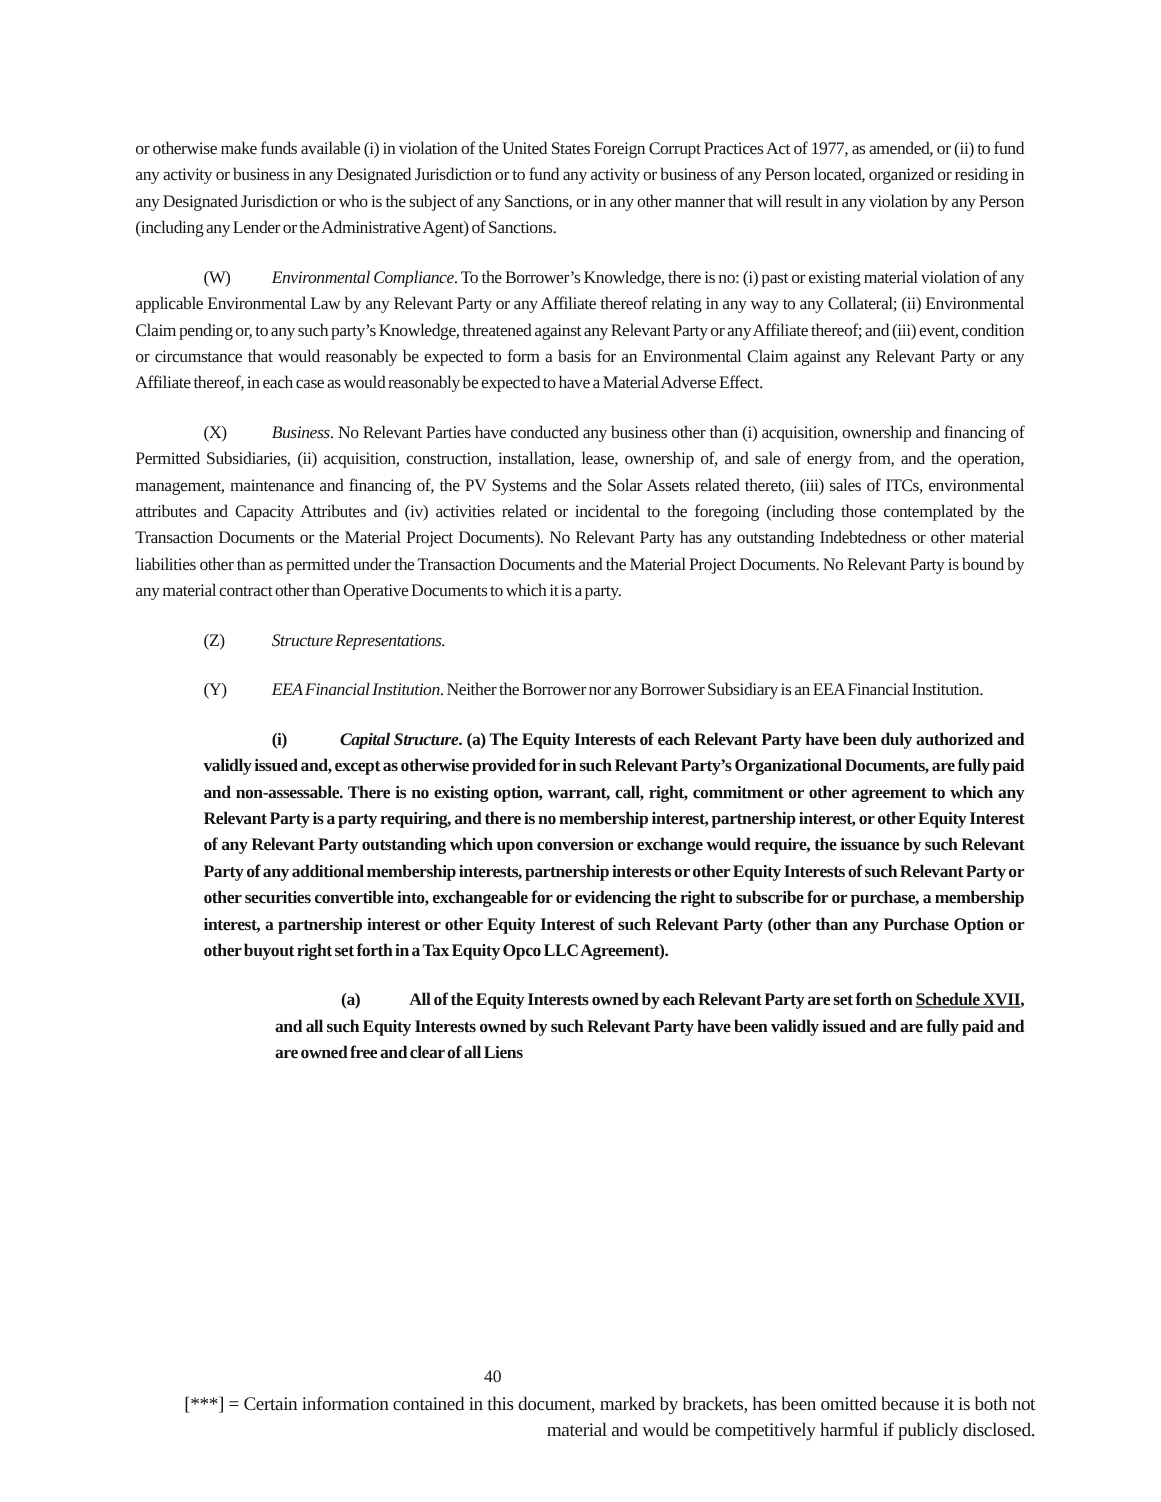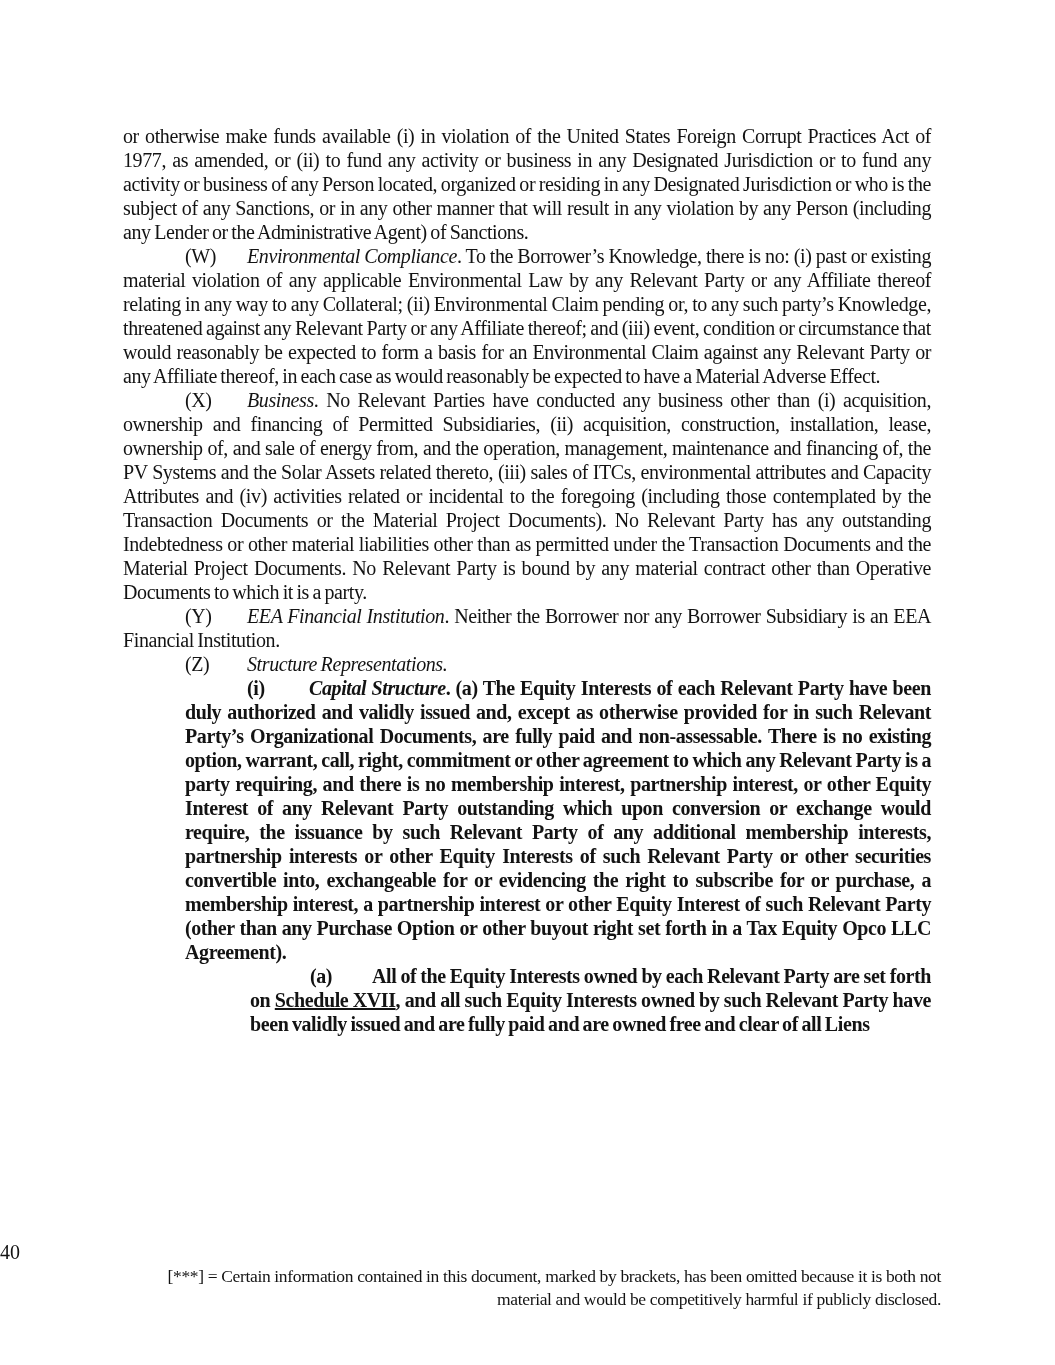--- a/index.html
+++ b/index.html
@@ -13,43 +13,44 @@
     color: #131313;
     overflow: hidden;
   }
   .content {
     position: absolute;
     left: 123px;
     top: 124px;
     width: 808px;
   }
   p.para {
-    font-size: 20px;
+    font-size: 16px;
     line-height: 24px;
     text-align: justify;
     letter-spacing: -0.4px;
     word-spacing: -1.1px;
   }
-  .content p.para + p.para { }
+  .content p.para + p.para { margin-top: 21px; }
   .indent1 { text-indent: 62px; }
   .sub-i  { margin-left: 62px;  text-indent: 62px; font-weight: bold; }
   .sub-a  { margin-left: 127px; text-indent: 60px; font-weight: bold; }
   .marker {
     display: inline-block;
     width: 62px;
     text-indent: 0;
   }
   .hd { font-style: italic; }
   .uline { text-decoration: underline; }
   .pagenum {
     position: absolute;
     top: 1240px;
     left: 0;
     width: 896px;
-    font-size: 20px;
+    text-align: center;
+    font-size: 16px;
     line-height: 24px;
   }
   .footnote {
     position: absolute;
     top: 1265px;
     left: 123px;
     width: 818px;
     font-size: 17.5px;
     line-height: 23px;
     letter-spacing: -0.35px;
@@ -61,23 +62,23 @@
 
 <div class="page">
   <div class="content">
 
     <p class="para"><span>or otherwise make funds available (i) in violation of the United States Foreign Corrupt Practices Act of 1977, as amended, or (ii) to fund any activity or business in any Designated Jurisdiction or to fund any activity or business of any Person located, organized or residing in any Designated Jurisdiction or who is the subject of any Sanctions, or in any other manner that will result in any violation by any Person (including any Lender or the Administrative Agent) of Sanctions.</span></p>
 
     <p class="para indent1"><span class="marker">(W)</span><span class="hd">Environmental Compliance</span><span>.  To the Borrower’s Knowledge, there is no: (i) past or existing material violation of any applicable Environmental Law by any Relevant Party or any Affiliate thereof relating in any way to any Collateral; (ii) Environmental Claim pending or, to any such party’s Knowledge, threatened against any Relevant Party or any Affiliate thereof; and (iii) event, condition or circumstance that would reasonably be expected to form a basis for an Environmental Claim against any Relevant Party or any Affiliate thereof, in each case as would reasonably be expected to have a Material Adverse Effect.</span></p>
 
     <p class="para indent1"><span class="marker">(X)</span><span class="hd">Business</span><span>.  No Relevant Parties have conducted any business other than (i) acquisition, ownership and financing of Permitted Subsidiaries, (ii) acquisition, construction, installation, lease, ownership of, and sale of energy from, and the operation, management, maintenance and financing of, the PV Systems and the Solar Assets related thereto, (iii) sales of ITCs, environmental attributes and Capacity Attributes and (iv) activities related or incidental to the foregoing (including those contemplated by the Transaction Documents or the Material Project Documents).  No Relevant Party has any outstanding Indebtedness or other material liabilities other than as permitted under the Transaction Documents and the Material Project Documents.  No Relevant Party is bound by any material contract other than Operative Documents to which it is a party.</span></p>
 
+    <p class="para indent1"><span class="marker">(Z)</span><span class="hd">Structure Representations.</span></p>
+
     <p class="para indent1"><span class="marker">(Y)</span><span class="hd">EEA Financial Institution</span><span>. Neither the Borrower nor any Borrower Subsidiary is an EEA Financial Institution.</span></p>
-
-    <p class="para indent1"><span class="marker">(Z)</span><span class="hd">Structure Representations.</span></p>
 
     <p class="para sub-i"><span class="marker">(i)</span><span class="hd">Capital Structure</span><span>.  (a)  The Equity Interests of each Relevant Party have been duly authorized and validly issued and, except as otherwise provided for in such Relevant Party’s Organizational Documents, are fully paid and non-assessable.  There is no existing option, warrant, call, right, commitment or other agreement to which any Relevant Party is a party requiring, and there is no membership interest, partnership interest, or other Equity Interest of any Relevant Party outstanding which upon conversion or exchange would require, the issuance by such Relevant Party of any additional membership interests, partnership interests or other Equity Interests of such Relevant Party or other securities convertible into, exchangeable for or evidencing the right to subscribe for or purchase, a membership interest, a partnership interest or other Equity Interest of such Relevant Party (other than any Purchase Option or other buyout right set forth in a Tax Equity Opco LLC Agreement).</span></p>
 
     <p class="para sub-a"><span class="marker">(a)</span><span>All of the Equity Interests owned by each Relevant Party are set forth on </span><span class="uline">Schedule XVII</span><span>, and all such Equity Interests owned by such Relevant Party have been validly issued and are fully paid and are owned free and clear of all Liens</span></p>
 
   </div>
 
   <div class="pagenum">40</div>
 
   <div class="footnote"><span>[***] = Certain information contained in this document, marked by brackets, has been omitted because it is both not material and would be competitively harmful if publicly disclosed.</span></div>

